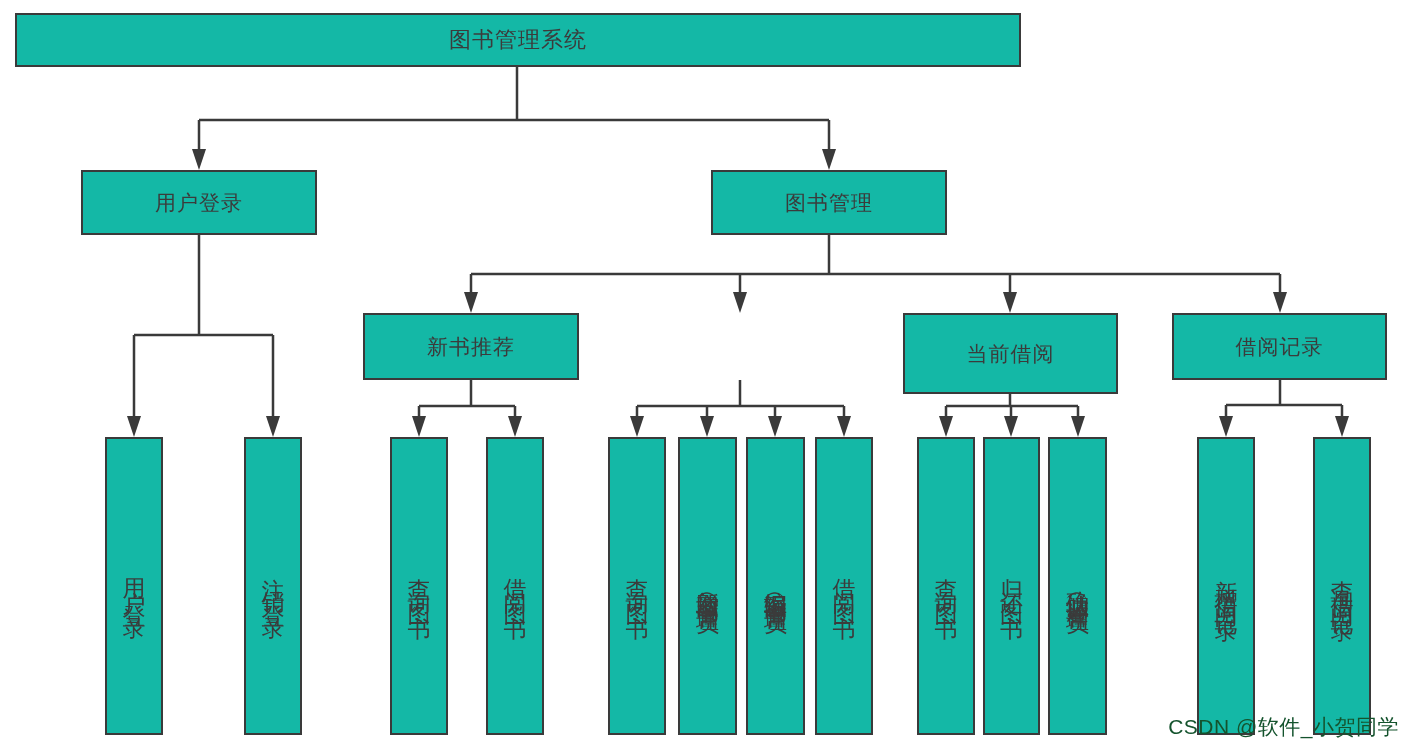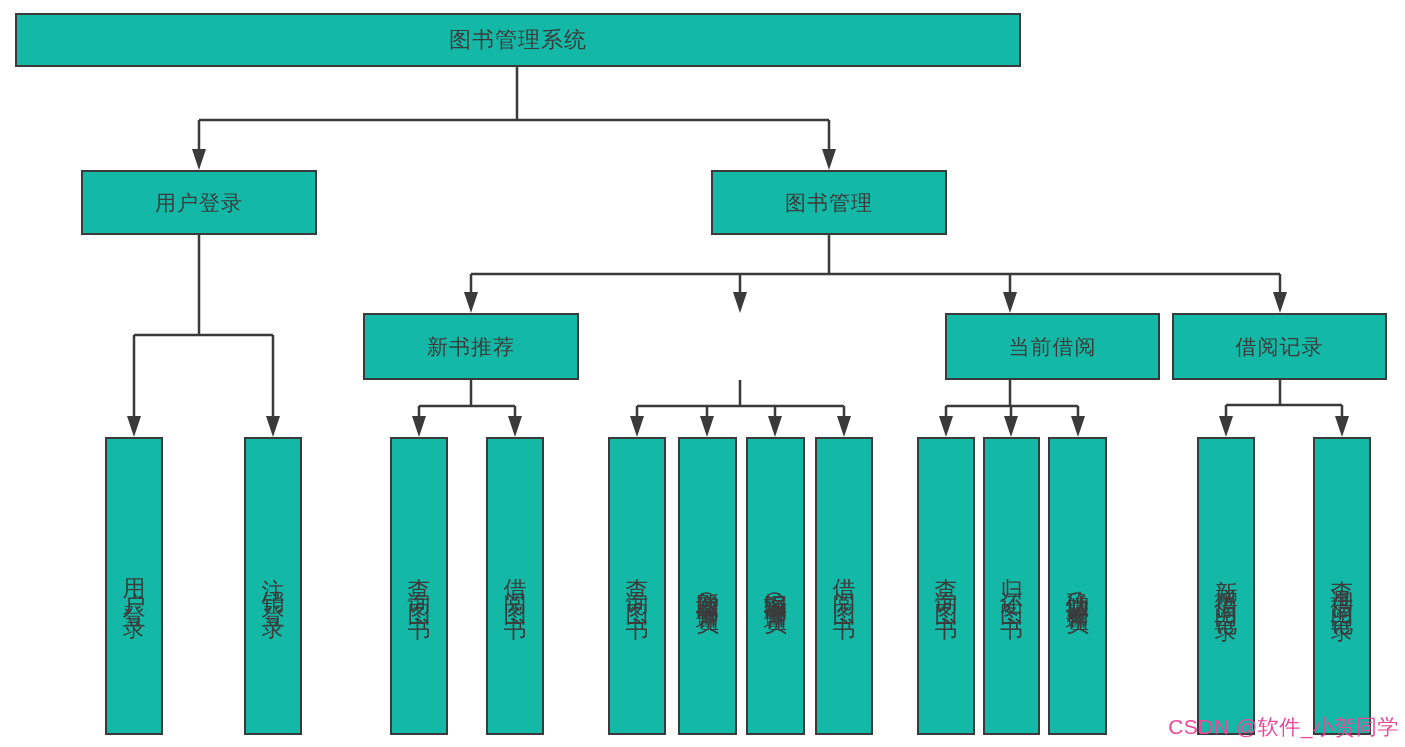--- a/index.html
+++ b/index.html
@@ -49,21 +49,21 @@
     line-height: 1;
     white-space: nowrap;
   }
   .sp4 .lbl { letter-spacing: 13px; }
   .sp6 .lbl { letter-spacing: 8px; }
   .sp9 .lbl { letter-spacing: 3px; }
   .watermark {
     position: absolute;
     right: 6px;
     bottom: 6px;
-    color: #ec4899;
+    color: #14532d;
     font-size: 21px;
     letter-spacing: 0.5px;
     z-index: 5;
     white-space: nowrap;
   }
 </style>
 </head>
 <body>
 
 <div class="stage">
@@ -106,21 +106,21 @@
   <div class="box box-h" style="left:81px; top:170px; width:236px; height:65px">
     <span class="lbl">用户登录</span>
   </div>
   <div class="box box-h" style="left:711px; top:170px; width:236px; height:65px">
     <span class="lbl">图书管理</span>
   </div>
 
   <div class="box box-h" style="left:363px; top:313px; width:216px; height:67px">
     <span class="lbl">新书推荐</span>
   </div>
-  <div class="box box-h" style="left:945px; top:313px; width:215px; height:67px">
+  <div class="box box-h" style="left:903px; top:313px; width:215px; height:81px">
     <span class="lbl">当前借阅</span>
   </div>
   <div class="box box-h" style="left:1172px; top:313px; width:215px; height:67px">
     <span class="lbl">借阅记录</span>
   </div>
 
   <div class="box box-v sp4" style="left:105px; top:437px; width:58px; height:298px">
     <span class="lbl">用户登录</span>
   </div>
   <div class="box box-v sp4" style="left:244px; top:437px; width:58px; height:298px">

